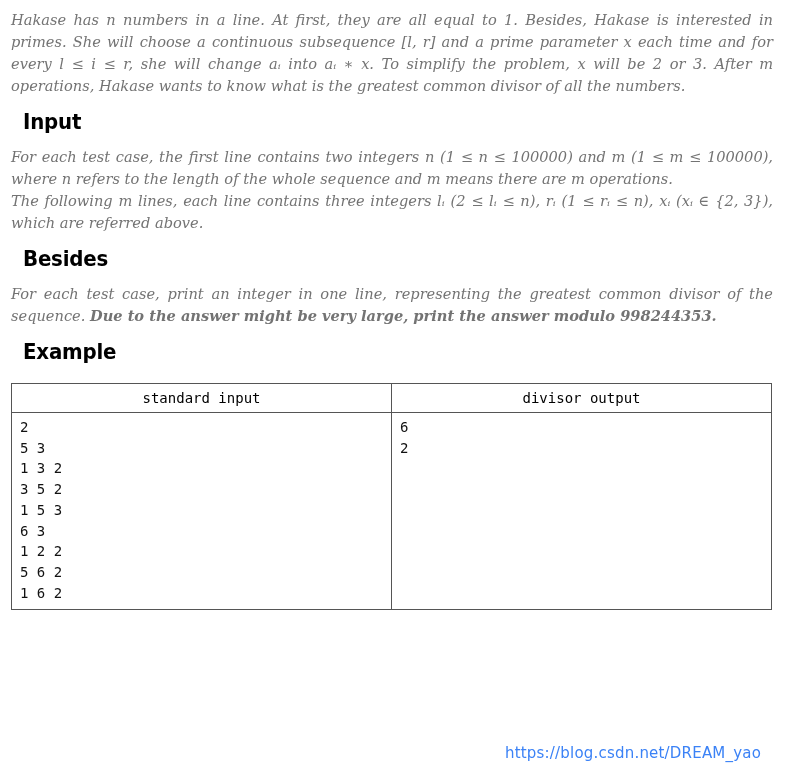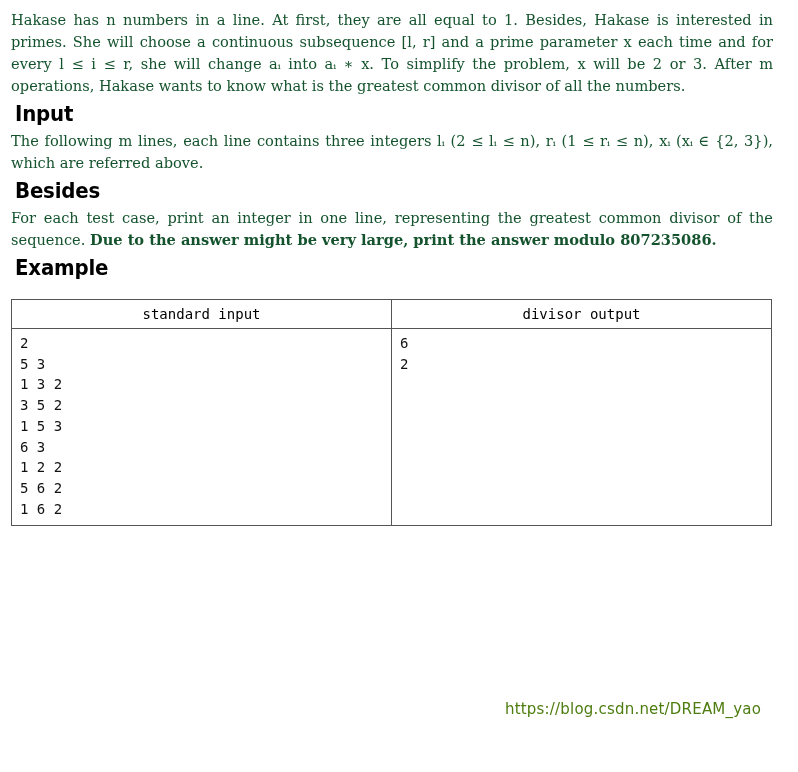--- a/index.html
+++ b/index.html
@@ -22,35 +22,36 @@
     box-sizing: border-box;
     padding: 0 25px 0 11px;
   }
   p.body-text {
     font-family: "DejaVu Serif", "Liberation Serif", serif;
     font-size: 14.6px;
     line-height: 22px;
     text-align: justify;
     text-justify: inter-word;
     margin: 0;
-    color: #14532d;
+    color: #737373;
+    font-style: italic;
   }
   .intro {
     padding-top: 9px;
   }
   .para-gap {
     margin-top: 14px;
   }
   h2.section-heading {
     font-family: "DejaVu Sans", "Liberation Sans", sans-serif;
     font-size: 22px;
     font-weight: bold;
     font-stretch: condensed;
     letter-spacing: -0.2px;
-    margin: 4px;
+    margin: 12px;
     color: #000000;
   }
   .heading-input { margin-top: 26px; }
   .heading-output { margin-top: 28px; }
   .heading-example { margin-top: 30px; }
   .after-heading { margin-top: 18px; }
   .bold-note {
     font-weight: bold;
   }
   .example-table {
@@ -82,44 +83,45 @@
     font-family: "DejaVu Sans Mono", "Liberation Mono", monospace;
     font-size: 14px;
     line-height: 20.7px;
     white-space: pre;
     margin: 0;
     color: #111111;
   }
   .watermark {
     position: absolute;
     left: 505px;
-    top: 700px;
+    top: 744px;
     font-family: "DejaVu Sans", "Liberation Sans", sans-serif;
     font-size: 15px;
-    color: #4d7c0f;
+    color: #3b82f6;
     white-space: nowrap;
     letter-spacing: 0.2px;
   }
 </style>
 </head>
 <body>
 
 <div class="page">
 
   <p class="body-text intro">Hakase has n numbers in a line. At first, they are all equal to 1. Besides, Hakase is interested in primes. She will choose a continuous subsequence [l, r] and a prime parameter x each time and for every l ≤ i ≤ r, she will change aᵢ into aᵢ ∗ x. To simplify the problem, x will be 2 or 3. After m operations, Hakase wants to know what is the greatest common divisor of all the numbers.</p>
 
   <h2 class="section-heading heading-input">Input</h2>
 
 
+  <p class="body-text para-gap">For each test case, the first line contains two integers n (1 ≤ n ≤ 100000) and m (1 ≤ m ≤ 100000), where n refers to the length of the whole sequence and m means there are m operations.</p>
 
   <p class="body-text para-gap">The following m lines, each line contains three integers lᵢ (2 ≤ lᵢ ≤ n), rᵢ (1 ≤ rᵢ ≤ n), xᵢ (xᵢ ∈ {2, 3}), which are referred above.</p>
 
   <h2 class="section-heading heading-output">Besides</h2>
 
-  <p class="body-text after-heading"><span>For each test case, print an integer in one line, representing the greatest common divisor of the sequence. </span><span class="bold-note">Due to the answer might be very large, print the answer modulo 807235086.</span></p>
+  <p class="body-text after-heading"><span>For each test case, print an integer in one line, representing the greatest common divisor of the sequence. </span><span class="bold-note">Due to the answer might be very large, print the answer modulo 998244353.</span></p>
 
   <h2 class="section-heading heading-example">Example</h2>
 
   <table class="example-table">
     <colgroup>
       <col class="col-in">
       <col class="col-out">
     </colgroup>
     <thead>
       <tr>

